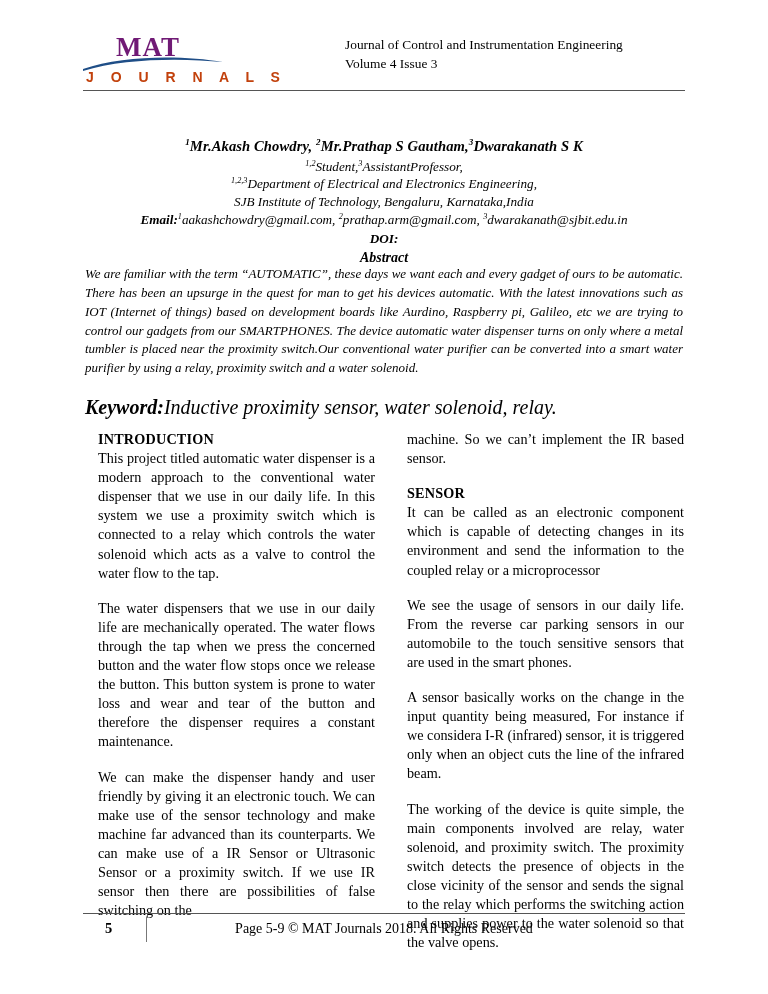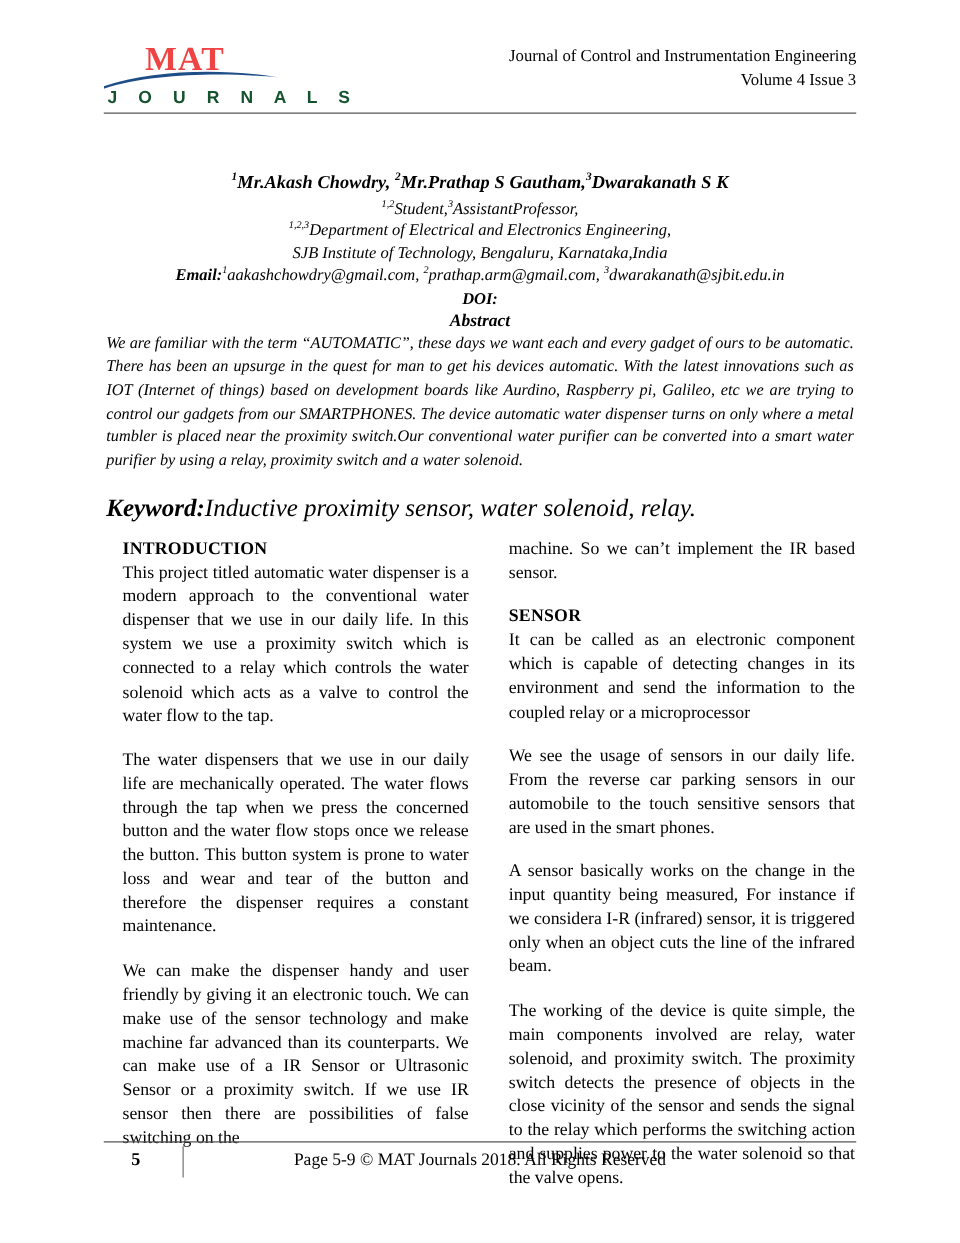--- a/index.html
+++ b/index.html
@@ -39,48 +39,47 @@
     height: 54px;
   }
   .logo-mat {
     position: absolute;
     left: 33px;
     top: 0;
     font-family: "Liberation Serif", serif;
     font-weight: bold;
     font-size: 27px;
     letter-spacing: 1px;
-    color: #ef4444;
+    color: #701a75;
     line-height: 1;
   }
   .logo-swoosh {
     position: absolute;
     left: 0;
     top: 22px;
     width: 140px;
     height: 16px;
     overflow: hidden;
   }
   .logo-journals {
     position: absolute;
     left: 3px;
     top: 36px;
     font-family: "Liberation Sans", sans-serif;
     font-weight: bold;
     font-size: 14px;
     letter-spacing: 6.5px;
-    color: #14532d;
+    color: #c2410c;
     line-height: 1;
   }
   .journal-info {
     position: absolute;
     right: 0;
     top: 8px;
     width: 340px;
-    text-align: right;
     font-family: "Liberation Serif", serif;
     font-size: 13.4px;
     line-height: 1.38;
     color: #000;
   }
   .header-rule {
     position: absolute;
     left: 83px;
     top: 90px;
     width: 602px;

